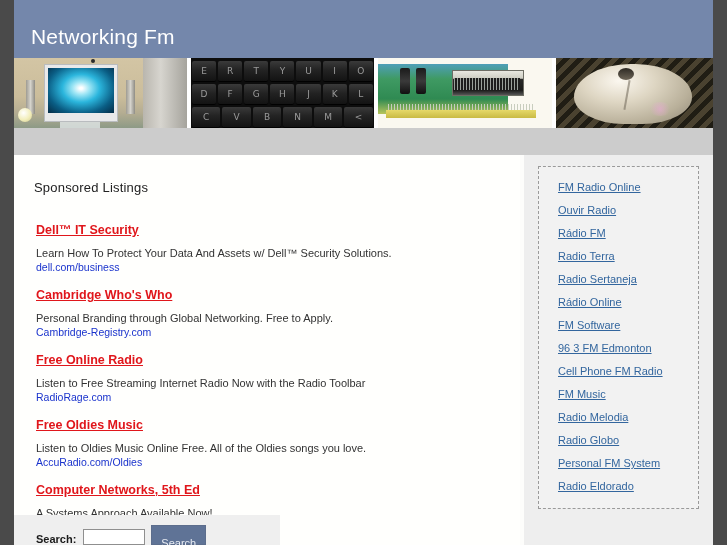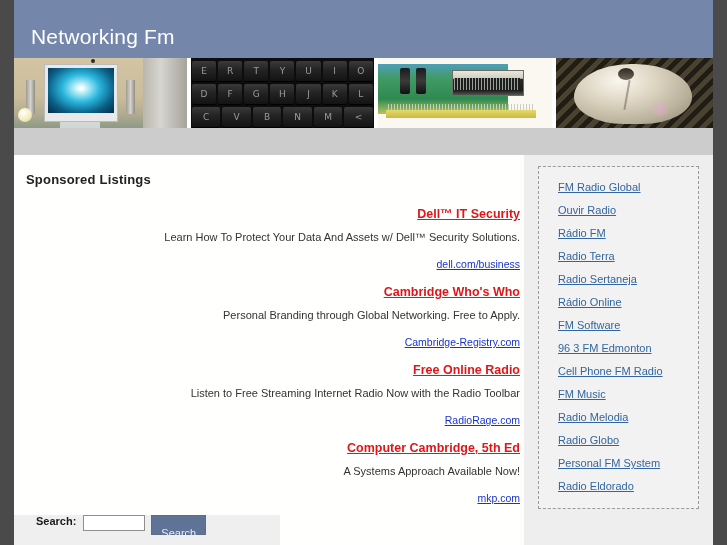--- a/index.html
+++ b/index.html
@@ -188,73 +188,71 @@
     background: #fdfdfb;
   }
   .main-col {
     position: absolute;
     left: 0; top: 0;
     width: 506px;
     bottom: 0;
     background: #fffffd;
   }
   .section-title {
-    margin: 0;
+    margin: 8px;
     padding: 17px 0 0 12px;
     font-size: 13px;
-    font-weight: bold;
+    font-weight: normal;
     color: #222222;
     letter-spacing: 0.2px;
   }
   .listings {
     padding: 20px 0 0 22px;
   }
   .listing {
     margin-bottom: 14px;
-    text-align: right;
   }
   .listing-title {
     display: inline-block;
     color: #e0161b;
     font-size: 12.5px;
     font-weight: bold;
     text-decoration: underline;
     line-height: 15px;
     cursor: pointer;
   }
   .listing-desc {
     margin-top: 8px;
     color: #333333;
     font-size: 11px;
     line-height: 14px;
   }
   .listing-url {
     display: inline-block;
-    margin-top: 14px;
+    margin-top: 1px;
     color: #1a33cc;
     font-size: 10.5px;
-    text-decoration: underline;
     line-height: 13px;
     cursor: pointer;
   }
 
   
   .search-strip {
     position: absolute;
     left: 0;
     bottom: 0;
     width: 266px;
     height: 30px;
     background-color: #efefef;
     background-image:
       radial-gradient(circle at 1px 1px, #dcdcdc 0.5px, transparent 0.6px),
       radial-gradient(circle at 4px 3px, #e4e4e4 0.5px, transparent 0.6px);
     background-size: 5px 5px, 7px 7px;
     display: flex;
-    align-items: flex-start;
+    align-items: flex-end;
     padding-left: 22px;
     box-sizing: border-box;
   }
   .search-label {
     font-size: 11px;
     font-weight: bold;
     color: #1a1a1a;
     margin-right: 7px;
   }
   .search-input {
@@ -424,39 +422,44 @@
           <div class="listing-desc">Personal Branding through Global Networking. Free to Apply.</div>
           <a class="listing-url">Cambridge-Registry.com</a>
         </div>
 
         <div class="listing">
           <a class="listing-title">Free Online Radio</a>
           <div class="listing-desc">Listen to Free Streaming Internet Radio Now with the Radio Toolbar</div>
           <a class="listing-url">RadioRage.com</a>
         </div>
 
-
         <div class="listing">
-          <a class="listing-title">Computer Cambridge, 5th Ed</a>
+          <a class="listing-title">Free Oldies Music</a>
+          <div class="listing-desc">Listen to Oldies Music Online Free. All of the Oldies songs you love.</div>
+          <a class="listing-url">AccuRadio.com/Oldies</a>
+        </div>
+
+        <div class="listing">
+          <a class="listing-title">Computer Networks, 5th Ed</a>
           <div class="listing-desc">A Systems Approach Available Now!</div>
           <a class="listing-url">mkp.com</a>
         </div>
 
       </div>
 
       <div class="search-strip">
         <span class="search-label">Search:</span>
         <input class="search-input" type="text" placeholder="" style="">
         <button class="search-button">Search</button>
       </div>
     </div>
 
     <div class="sidebar">
       <div class="related-box">
-        <a class="related-item">FM Radio Global</a>
+        <a class="related-item">FM Radio Online</a>
         <a class="related-item">Ouvir Radio</a>
         <a class="related-item">Rádio FM</a>
         <a class="related-item">Radio Terra</a>
         <a class="related-item">Radio Sertaneja</a>
         <a class="related-item">Rádio Online</a>
         <a class="related-item">FM Software</a>
         <a class="related-item">96 3 FM Edmonton</a>
         <a class="related-item">Cell Phone FM Radio</a>
         <a class="related-item">FM Music</a>
         <a class="related-item">Radio Melodia</a>

